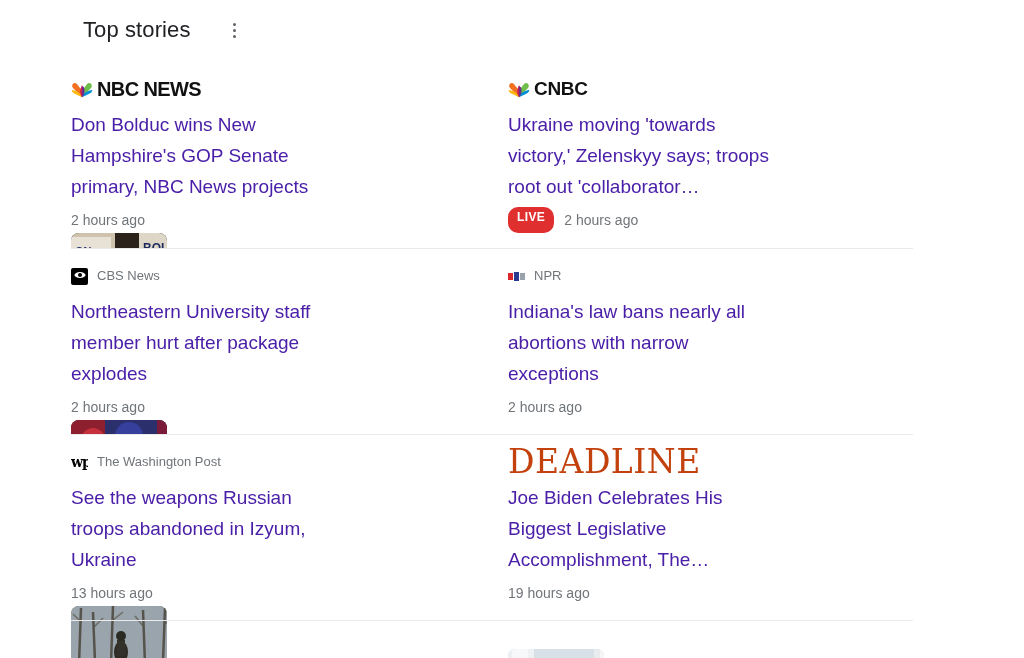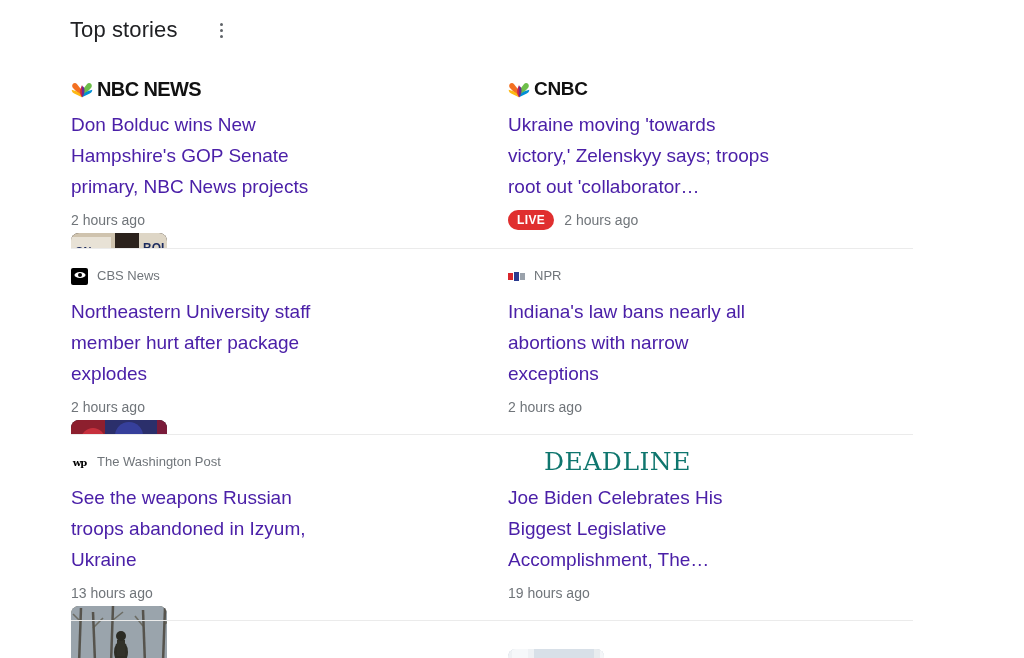--- a/index.html
+++ b/index.html
@@ -16,21 +16,21 @@
     position: relative;
     width: 1024px;
     height: 658px;
     background: #fff;
     overflow: hidden;
   }
 
   
   .module-header {
     position: absolute;
-    left: 70px;
+    left: 83px;
     top: 12px;
     display: flex;
     align-items: center;
     height: 36px;
   }
   .module-title {
     font-size: 22px;
     line-height: 28px;
     color: #202124;
     font-weight: 400;
@@ -148,35 +148,34 @@
     width: 4px; height: 4px;
     border-radius: 50%;
     background: #000;
     z-index: 2;
   }
   .favicon.wapo {
     background: #fff;
     color: #000;
     font-family: "DejaVu Serif", serif;
     font-weight: 700;
-    font-size: 10px;
+    font-size: 14px;
     line-height: 17px;
     text-align: center;
     letter-spacing: -1px;
   }
 
   
   .logo-deadline {
     font-family: "DejaVu Serif", serif;
-    font-size: 25px;
+    font-size: 33px;
     line-height: 28px;
     letter-spacing: 0.5px;
-    color: #0f766e;
+    color: #c2410c;
     font-weight: 400;
-    margin-left: 36px;
   }
 
   
   .headline {
     font-size: 19px;
     line-height: 31px;
     color: #4b20a8;
     font-weight: 400;
     letter-spacing: 0;
     margin-bottom: 6px;
@@ -190,21 +189,21 @@
     margin-top: 7px;
   }
   .badge-live {
     display: inline-block;
     background: #e02f2f;
     color: #fff;
     font-size: 12px;
     font-weight: 700;
     letter-spacing: 0.4px;
     line-height: 14px;
-    padding: 3px 9px 3px 9px;
+    padding: 3px 9px 9px 9px;
     border-radius: 10px;
     margin-right: 10px;
   }
   .timestamp {
     font-size: 14px;
     color: #70757a;
     line-height: 18px;
     text-align: right;
   }
 

